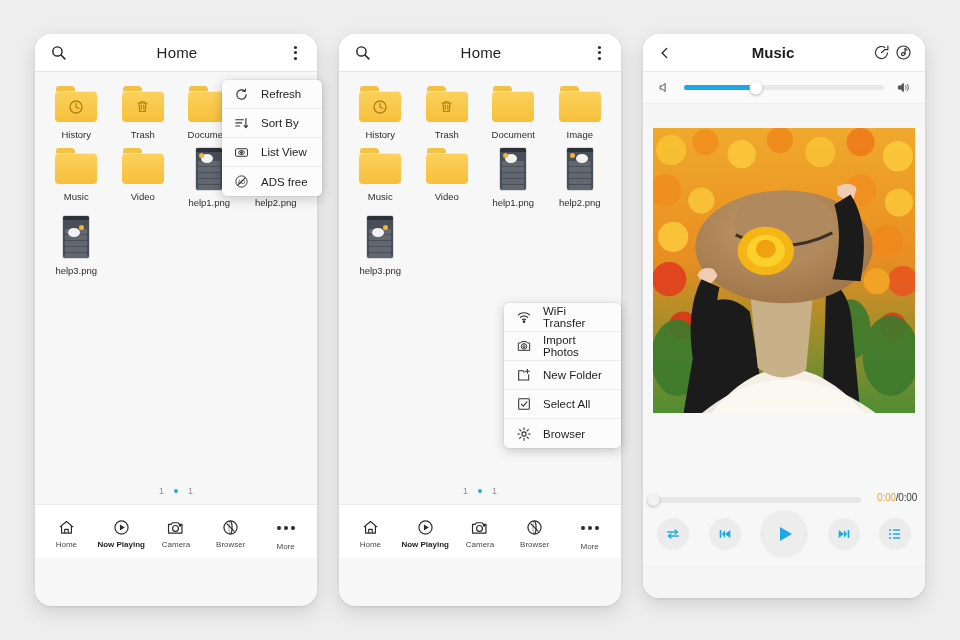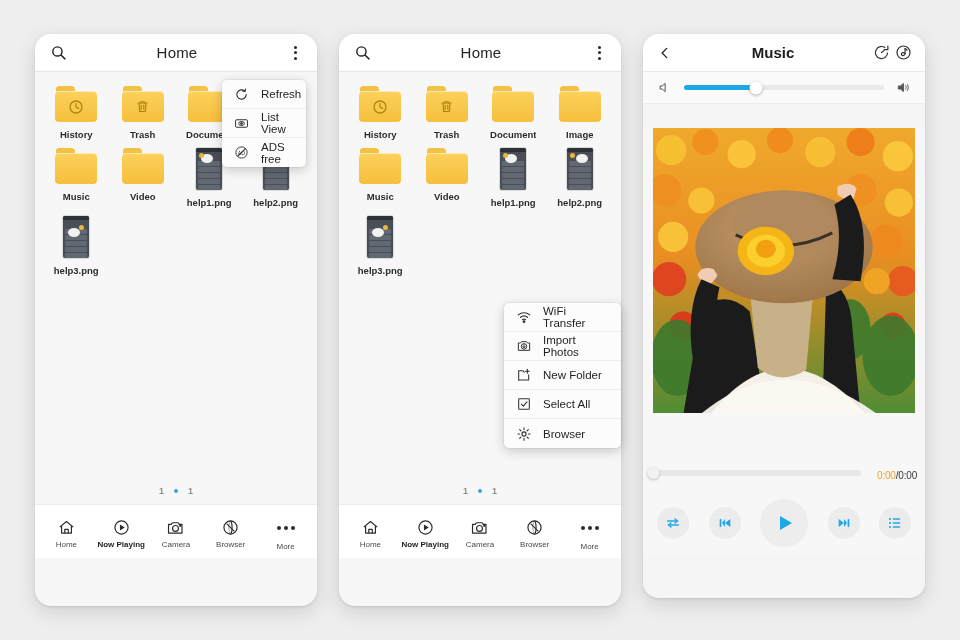--- a/index.html
+++ b/index.html
@@ -35,21 +35,21 @@
   .fm-title {
     flex: 1; text-align: center;
     font-size: 15px; color: #232323; letter-spacing: .2px;
   }
   .ico { display: inline-flex; align-items: center; justify-content: center; }
   .search-ico { width: 22px; height: 22px; }
   .kebab { width: 20px; height: 22px; flex-direction: column; gap: 2.5px; }
   .kebab i { width: 3px; height: 3px; border-radius: 50%; background: #2a2a2a; display:block; }
 
   
-  .fm-body { position: relative; height: 432px; background: #f7f7f7; font-weight: bold; }
+  .fm-body { position: relative; height: 432px; background: #f7f7f7; }
   .grid {
     display: grid; grid-template-columns: repeat(4, 1fr);
     padding: 14px 8px 0 8px; row-gap: 8px;
   }
   .cell { display: flex; flex-direction: column; align-items: center; }
   .cell .label {
     margin-top: 7px; font-size: 9.5px; color: #2d2d2d;
     max-width: 62px; overflow: hidden; white-space: nowrap; text-overflow: ellipsis;
     text-align: center;
   }
@@ -109,21 +109,21 @@
   }
   .mitem {
     display: flex; align-items: center; gap: 11px;
     height: 29px; padding: 0 14px 0 11px;
     font-size: 11.5px; color: #1f1f1f;
     border-bottom: 1px solid #ececec;
   }
   .mitem:last-child { border-bottom: none; }
   .mitem .mico { width: 17px; height: 17px; display:flex; align-items:center; justify-content:center; color:#262626; flex:none; }
 
-  #menu1 { left: 222px; top: 80px; width: 84px; }
+  #menu1 { left: 222px; top: 80px; width: 100px; }
   #menu2 { left: 504px; top: 303px; width: 117px; }
   #menu2 .mitem { height: 29px; font-size: 11.5px; }
 
   
   .mp-header {
     height: 38px; background: #fff; border-bottom: 1px solid #e9e9e9;
     display: flex; align-items: center; padding: 0 11px;
   }
   .mp-title { flex: 1; text-align: center; font-size: 15px; font-weight: bold; color: #1c1c1c; }
   .mp-head-ico { width: 22px; height: 22px; display:flex; align-items:center; justify-content:center; color:#222; }
@@ -141,22 +141,22 @@
     box-shadow: 0 1px 3px rgba(0,0,0,.30);
   }
   .mp-gap { height: 24px; background: #f5f5f5; }
   .art {
     margin: 0 10px; height: 285px; overflow: hidden; position: relative;
     background: #6ea23c;
   }
   .art .field { position: absolute; inset: 0; }
   .mp-spacer { height: 57px; background: #f7f7f7; }
   .prog-row {
-    height: 22px; display: flex; align-items: flex-start; gap: 16px;
-    padding: 0 8px; background: #f7f7f7;
+    height: 22px; display: flex; align-items: flex-end; gap: 16px;
+    padding: 0 8px; background: #f7f7f7; margin-top: 11px;
   }
   .prog-track { flex:1; height:6px; border-radius:3px; background:#e7e7e7; position:relative; }
   .prog-knob {
     position:absolute; left:0; top:50%; width:12px; height:12px; border-radius:50%;
     background:#f2f2f2; transform: translate(-30%,-50%);
     box-shadow: 0 1px 3px rgba(0,0,0,.25);
   }
   .prog-time { font-size: 10px; letter-spacing:-.2px; white-space: nowrap; }
   .prog-time .cur { color: #f0a32a; }
   .prog-time .tot { color: #3a3a3a; }
@@ -356,20 +356,32 @@
 
     <div id="menu1items">
         <div class="mitem">
           <span class="mico">
             <svg width="15" height="15" viewBox="0 0 24 24" fill="none" stroke="#333" stroke-width="1.9" stroke-linecap="round">
               <path d="M19.5 12a7.5 7.5 0 1 1-2.4-5.5"></path>
               <polyline points="18.5,3.4 17.6,7.2 13.8,6.3"></polyline>
             </svg>
           </span>
           <span>Refresh</span>
+        </div>
+        <div class="mitem">
+          <span class="mico">
+            <svg width="15" height="15" viewBox="0 0 24 24" fill="none" stroke="#333" stroke-width="1.8" stroke-linecap="round">
+              <line x1="3" y1="6" x2="15" y2="6"></line>
+              <line x1="3" y1="11" x2="12" y2="11"></line>
+              <line x1="3" y1="16" x2="9" y2="16"></line>
+              <line x1="19" y1="4" x2="19" y2="18"></line>
+              <polyline points="16.3,15.4 19,18.2 21.7,15.4"></polyline>
+            </svg>
+          </span>
+          <span>Sort By</span>
         </div>
         <div class="mitem">
           <span class="mico">
             <svg width="15" height="15" viewBox="0 0 24 24" fill="none" stroke="#333" stroke-width="1.6">
               <rect x="2.5" y="6" width="19" height="12" rx="1.6"></rect>
               <ellipse cx="12" cy="12" rx="4.6" ry="3.2"></ellipse>
               <circle cx="12" cy="12" r="1.5" fill="#333"></circle>
             </svg>
           </span>
           <span>List View</span>

